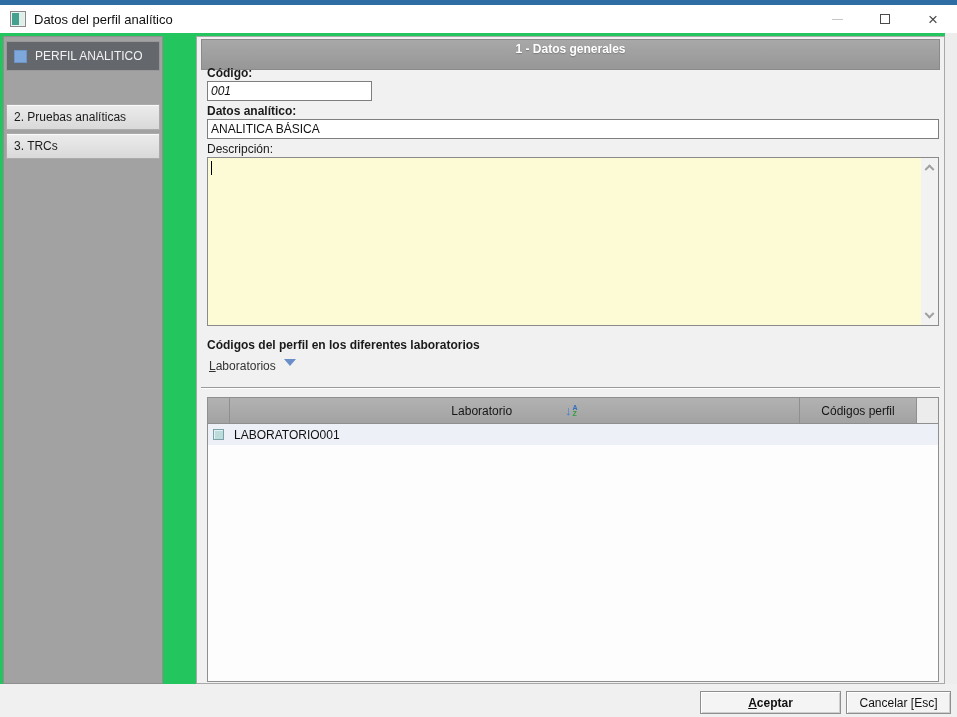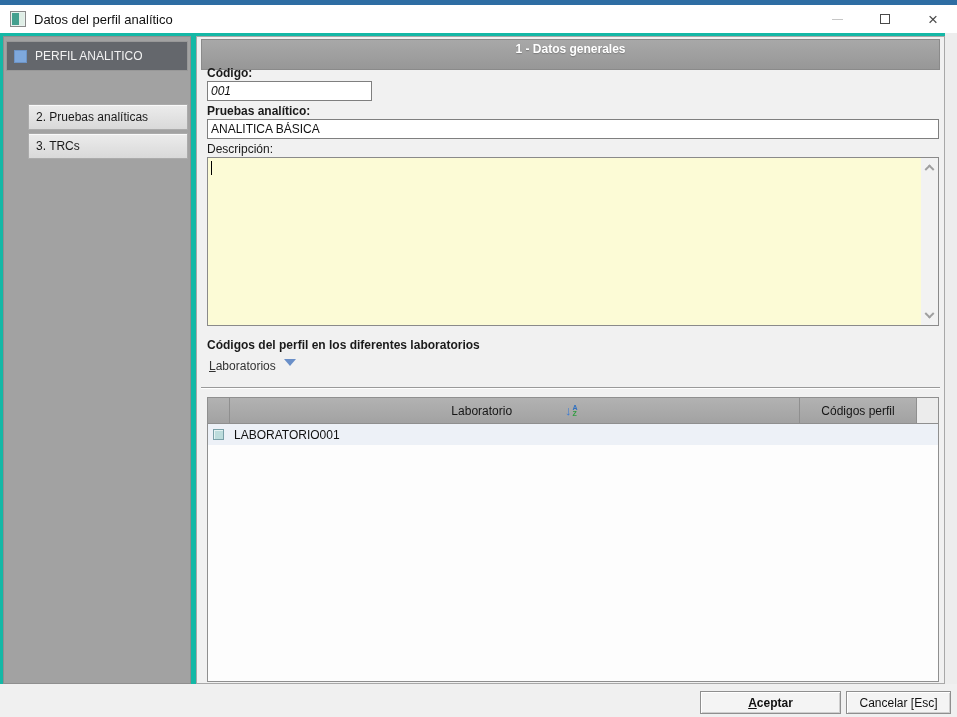--- a/index.html
+++ b/index.html
@@ -1,40 +1,40 @@
 <!DOCTYPE html>
 <html><head>
 <meta charset="utf-8">
 <style>
   * { margin:0; padding:0; box-sizing:border-box; }
   html,body { width:957px; height:717px; }
   body { font-family:"Liberation Sans","DejaVu Sans",sans-serif; font-size:12px; color:#1a1a1a; background:#f0f0f0; overflow:hidden; }
-  #app { position:relative; width:957px; height:717px; background:#14b8a6;padding-left:32px; }
+  #app { position:relative; width:957px; height:717px; background:#22c55e;padding-left:32px; }
 
   
   .top-strip { position:absolute; left:0; top:0; width:957px; height:5px; background:#2e6da3; }
 
   
   .titlebar { position:absolute; left:0; top:5px; width:957px; height:28px; background:#ffffff; }
   .title-icon { position:absolute; left:10px; top:6px; width:16px; height:16px; border:1px solid #8a8a8a;
     background:linear-gradient(90deg,#44a08f 0 60%, #dfeee6 60% 100%); box-shadow:inset 0 0 0 1px #e8f2ee; }
   .title-text { position:absolute; left:34px; top:7px; font-size:13px; color:#101010; }
   .win-btn { position:absolute; top:0; width:46px; height:28px; display:flex; align-items:center; justify-content:center; }
   .btn-min { left:814px; } .btn-max { left:862px; } .btn-close { left:910px; }
   .glyph-min { width:11px; height:0; border-top:1px solid #c6c6c6; }
   .glyph-max { width:10px; height:10px; border:1px solid #4a4a4a; }
   .glyph-close { font-size:17px; color:#4a4a4a; line-height:1; font-weight:400; }
 
   
-  .sidebar { position:absolute; left:3px; top:36px; width:188px; height:648px; background:#a2a2a2; border:1px solid #8f8f8f; }
+  .sidebar { position:absolute; left:3px; top:36px; width:160px; height:648px; background:#a2a2a2; border:1px solid #8f8f8f; }
   .side-item { position:absolute; left:2px; right:2px; display:flex; align-items:center; padding-left:7px; cursor:default; }
   .side-header { top:4px; height:30px; background:#64676c; border:1px solid #989898; color:#f2f2f2; }
   .side-header .sq { width:13px; height:13px; background:#7ea8dc; border:1px solid #6d94c6; margin-right:8px; }
   .side-active { top:38px; height:26px; background:#6c6c6c; border:1px solid #9a9a9a; color:#dcdcdc; }
-  .side-normal { background:linear-gradient(#ececec,#d9d9d9); border:1px solid #ababab; color:#1a1a1a; box-shadow:inset 0 1px 0 rgba(255,255,255,.7);margin-left:22px; }
+  .side-normal { background:linear-gradient(#ececec,#d9d9d9); border:1px solid #ababab; color:#1a1a1a; box-shadow:inset 0 1px 0 rgba(255,255,255,.7); }
   .side-i2 { top:67px; height:26px; } .side-i3 { top:96px; height:26px; }
 
   
   .main { position:absolute; left:196px; top:36px; width:749px; height:648px; background:#f1f1f1; border:1px solid #a8a8a8; }
   .section-header { position:absolute; left:4px; right:4px; top:2px; height:31px;
     background:linear-gradient(#a8a8a8,#979797); border:1px solid #8a8a8a;
     color:#ffffff; font-weight:bold; text-align:center; line-height:19px; text-shadow:0 1px 1px rgba(90,90,90,.5); }
 
   .lbl { position:absolute; left:10px; font-size:12px; }
   .lbl-b { font-weight:bold; }
@@ -117,21 +117,21 @@
       <span>3. TRCs</span>
     </div>
   </div>
 
   <div class="main">
     <div class="section-header">1 - Datos generales</div>
 
     <div class="lbl lbl-b" style="top:29px;">Código:</div>
     <input id="codigo-input" class="field" type="text" value="001" style="">
 
-    <div class="lbl lbl-b" style="top:67px;">Pruebas analítico:</div>
+    <div class="lbl lbl-b" style="top:67px;">Datos analítico:</div>
     <input id="perfil-input" class="field" type="text" value="ANALITICA BÁSICA" style="">
 
     <div class="lbl" style="top:105px;">Descripción:</div>
     <div class="textarea-wrap">
       <span></span>
       <span class="caret"></span>
       <div class="vscroll">
         <div class="varrow up">
             <span class="chev u"></span>
           </div>

